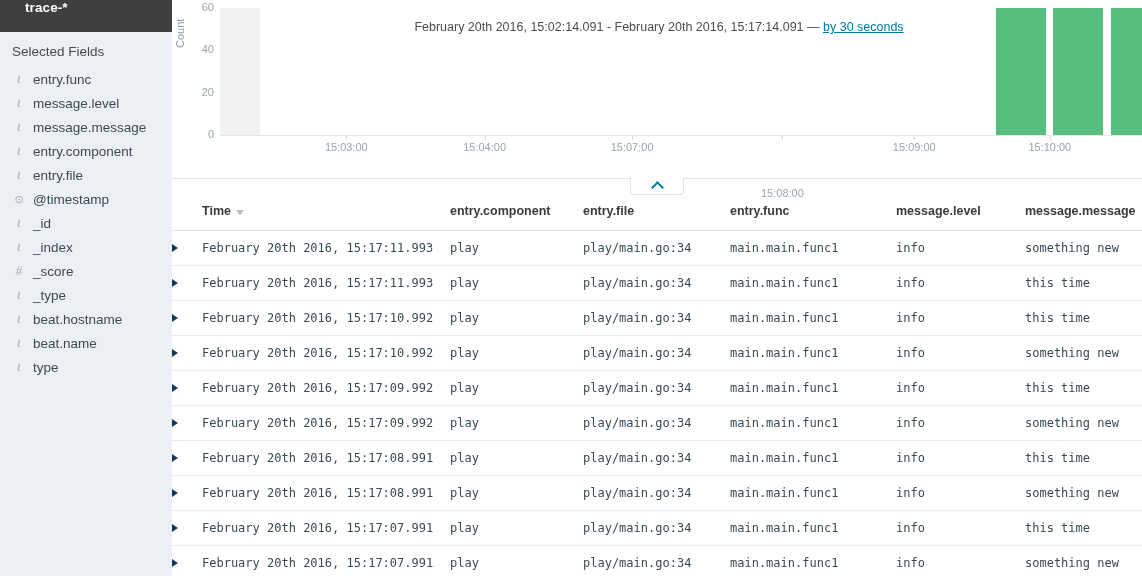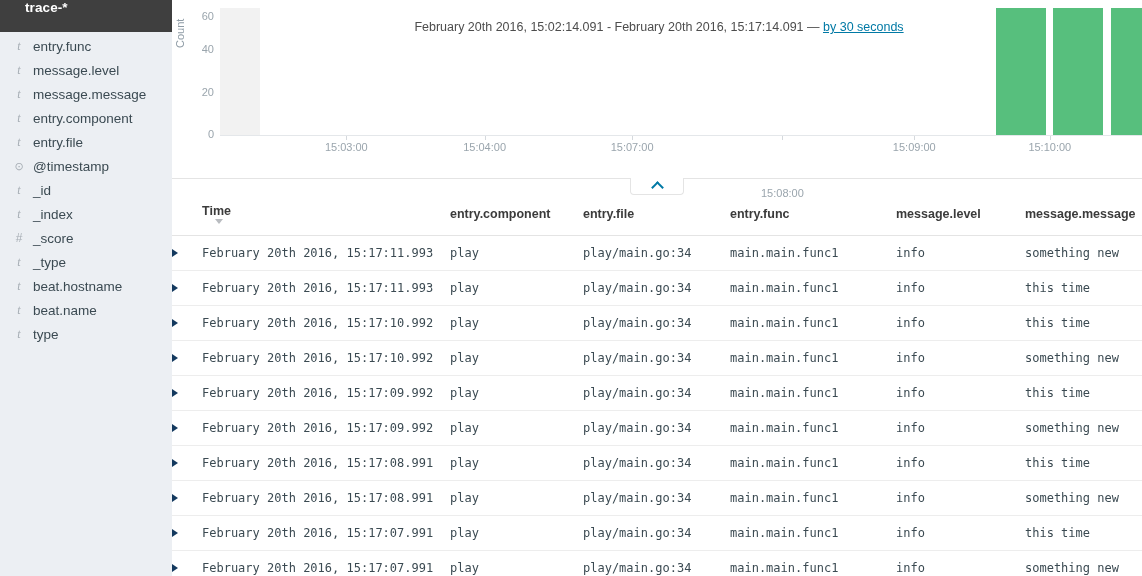--- a/index.html
+++ b/index.html
@@ -220,21 +220,21 @@
   table.docs th {
     font-size: 12.5px;
     font-weight: bold;
     color: #3b3b3b;
     text-align: left;
     padding: 12px 0 12px 0;
     border-bottom: 1px solid #e4e4e4;
     white-space: nowrap;
     vertical-align: middle;
   }
-  .th-inner { display: inline-flex; align-items: center; flex-direction: column; }
+  .th-inner { display: inline-flex; align-items: center; }
   .sort-caret {
     display: inline-block;
     width: 0; height: 0;
     border-left: 4px solid transparent;
     border-right: 4px solid transparent;
     border-top: 5px solid #b9bcc0;
     margin-left: 5px;
     position: relative; top: 1px;
   }
   table.docs td {
@@ -269,20 +269,21 @@
 </head>
 <body>
 
 <div class="app">
 
   <div class="sidebar">
     <div class="index-pattern-bar">
       <span class="index-pattern-title">trace-*</span>
     </div>
 
+    <div class="field-section-title">Selected Fields</div>
     <ul class="field-list" id="selected-fields-list">
         <li class="field-item">
           <span class="field-type-icon">t</span>
           <span class="field-name">entry.func</span>
         </li>
         <li class="field-item">
           <span class="field-type-icon">t</span>
           <span class="field-name">message.level</span>
         </li>
         <li class="field-item">
@@ -345,21 +346,21 @@
 
       <div class="chart-area">
         <div class="y-axis-label">Count</div>
         <div class="y-ticks-col" id="y-ticks">
             <div class="y-tick" style="top: 128px;">0</div>
             <div class="tick-mark" style="top: 135px;"></div>
             <div class="y-tick" style="top: 85.6667px;">20</div>
             <div class="tick-mark" style="top: 92.6667px;"></div>
             <div class="y-tick" style="top: 43.3333px;">40</div>
             <div class="tick-mark" style="top: 50.3333px;"></div>
-            <div class="y-tick" style="top: 10px;">60</div>
+            <div class="y-tick" style="top: 1px;">60</div>
             <div class="tick-mark" style="top: 8px;"></div>
           </div>
         <div class="plot" id="plot">
             <div class="hover-band" style="left: 0%; width: 4.3%; background: rgb(242, 242, 242);"></div>
             <div class="bar" style="left: 84.2%; width: 5.4%; height: 137px; background: rgb(87, 191, 125);"></div>
             <div class="bar" style="left: 90.4%; width: 5.4%; height: 137px; background: rgb(87, 191, 125);"></div>
             <div class="bar" style="left: 96.6%; width: 5.4%; height: 137px; background: rgb(87, 191, 125);"></div>
           </div>
         <div class="plot-baseline"></div>
         <div class="x-axis" id="x-axis">

